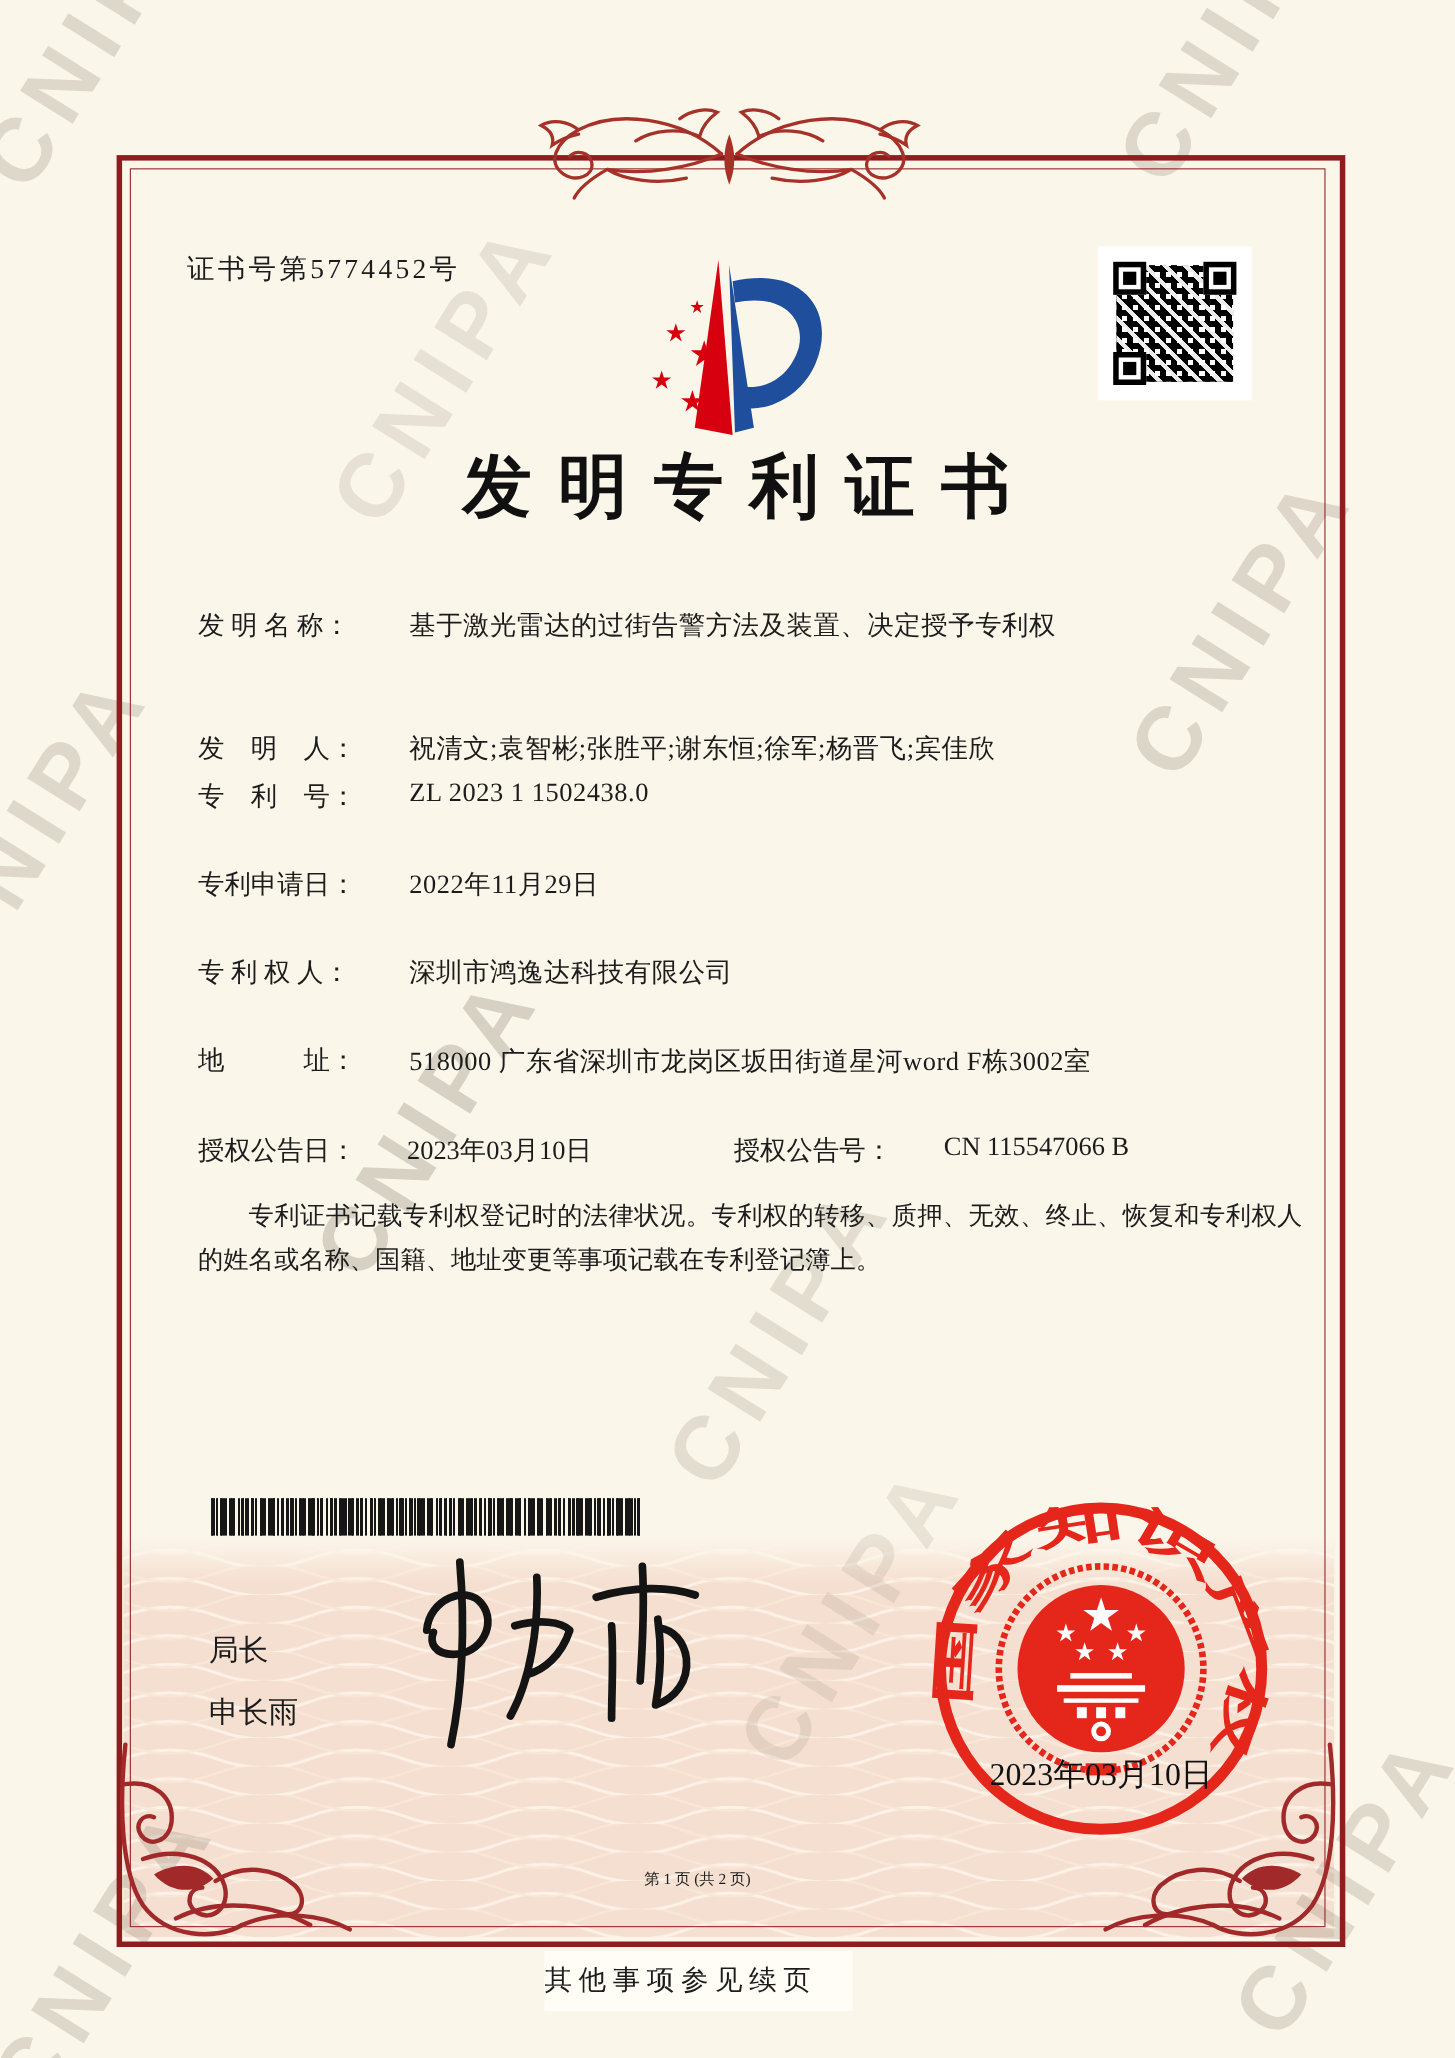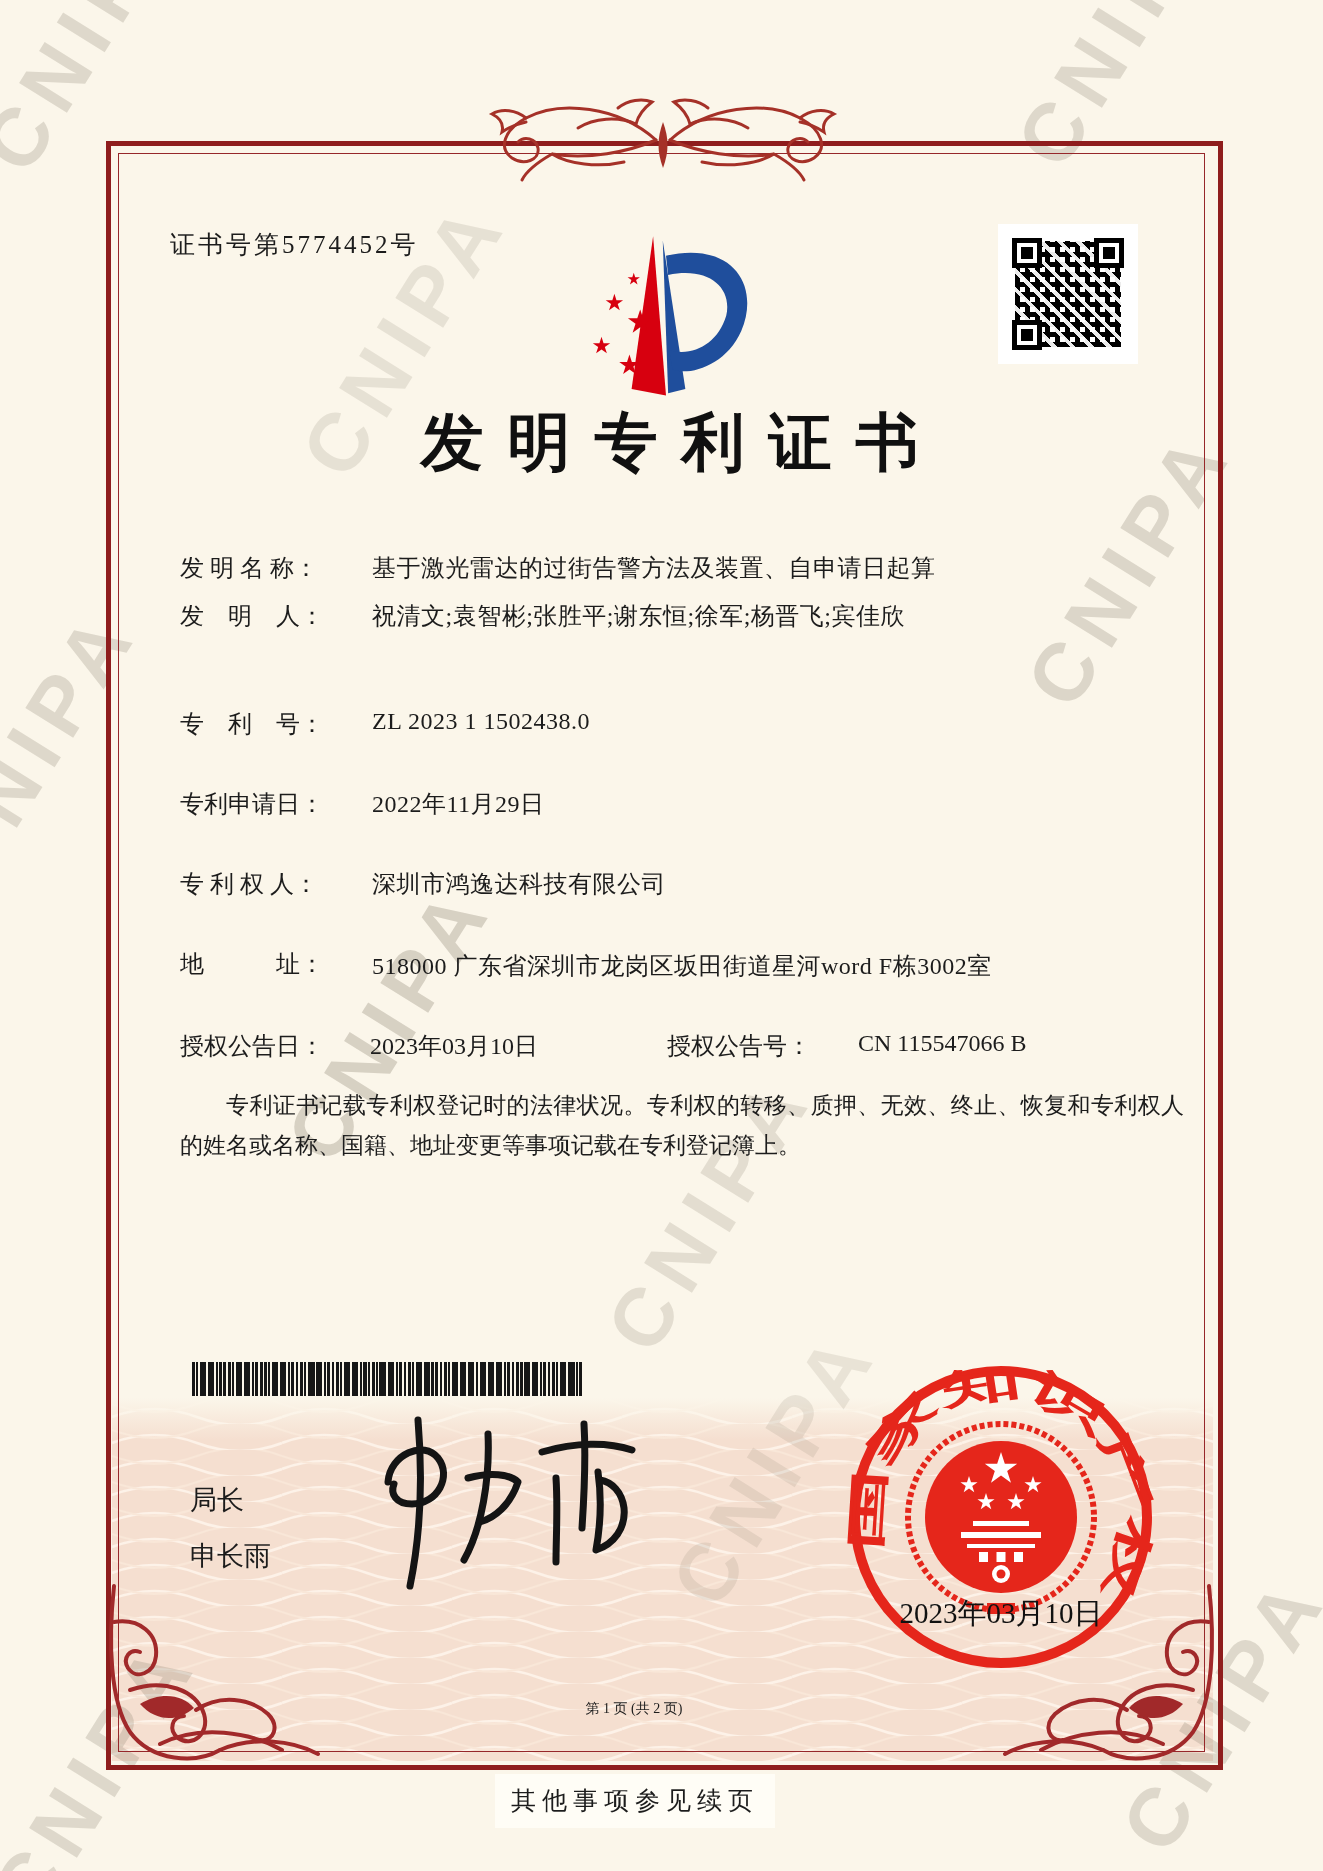--- a/index.html
+++ b/index.html
@@ -55,21 +55,21 @@
       repeating-linear-gradient(90deg,#161616 0 2px, rgba(0,0,0,0) 2px 4px),
       repeating-linear-gradient(90deg,#161616 0 3px, rgba(0,0,0,0) 3px 9px),
       repeating-linear-gradient(90deg, rgba(0,0,0,0) 0 5px, #161616 5px 6px, rgba(0,0,0,0) 6px 13px);
   }
   
   .signer{position:absolute;left:190px;z-index:3;
     font-family:"Liberation Sans","DejaVu Sans",sans-serif;font-size:27px;font-weight:500;}
   
   .pageinfo{position:absolute;left:0;right:55px;top:1700px;text-align:center;font-size:14px;z-index:3;}
   .contbox{position:absolute;left:495px;top:1774px;width:280px;height:54px;background:#fffdf6;z-index:3;
-    text-align:center;line-height:54px;font-size:25px;letter-spacing:6px;}
+    line-height:54px;font-size:25px;letter-spacing:6px;}
   svg{display:block;}
 </style>
 </head>
 <body>
 
 <div class="wm" style="left:-70px;top:-15px">CNIPA</div>
 <div class="wm" style="left:965px;top:-20px">CNIPA</div>
 <div class="wm" style="left:-120px;top:700px">CNIPA</div>
 <div class="wm" style="left:235px;top:975px;opacity:.3">CNIPA</div>
 <div class="wm" style="left:975px;top:520px;opacity:.26">CNIPA</div>
@@ -146,23 +146,23 @@
 <div class="qr">
   <div class="qr-body"></div>
   <div class="fd" style="left:14px;top:14px"></div>
   <div class="fd" style="left:96px;top:14px"></div>
   <div class="fd" style="left:14px;top:96px"></div>
 </div>
 
 <div class="title">发明专利证书</div>
 
 <div class="frow" style="top:552px">
-  <span class="flabel">发 明 名 称：</span><span class="fval">基于激光雷达的过街告警方法及装置、自申请日起算</span>
-</div>
-<div class="frow" style="top:600px">
+  <span class="flabel">发 明 名 称：</span><span class="fval">基于激光雷达的过街告警方法及装置、决定授予专利权</span>
+</div>
+<div class="frow" style="top:664px">
   <span class="flabel">发　明　人：</span><span class="fval">祝清文;袁智彬;张胜平;谢东恒;徐军;杨晋飞;宾佳欣</span>
 </div>
 <div class="frow" style="top:708px">
   <span class="flabel">专　利　号：</span><span class="fval">ZL 2023 1 1502438.0</span>
 </div>
 <div class="frow" style="top:788px">
   <span class="flabel">专利申请日：</span><span class="fval">2022年11月29日</span>
 </div>
 <div class="frow" style="top:868px">
   <span class="flabel">专 利 权 人：</span><span class="fval">深圳市鸿逸达科技有限公司</span>

